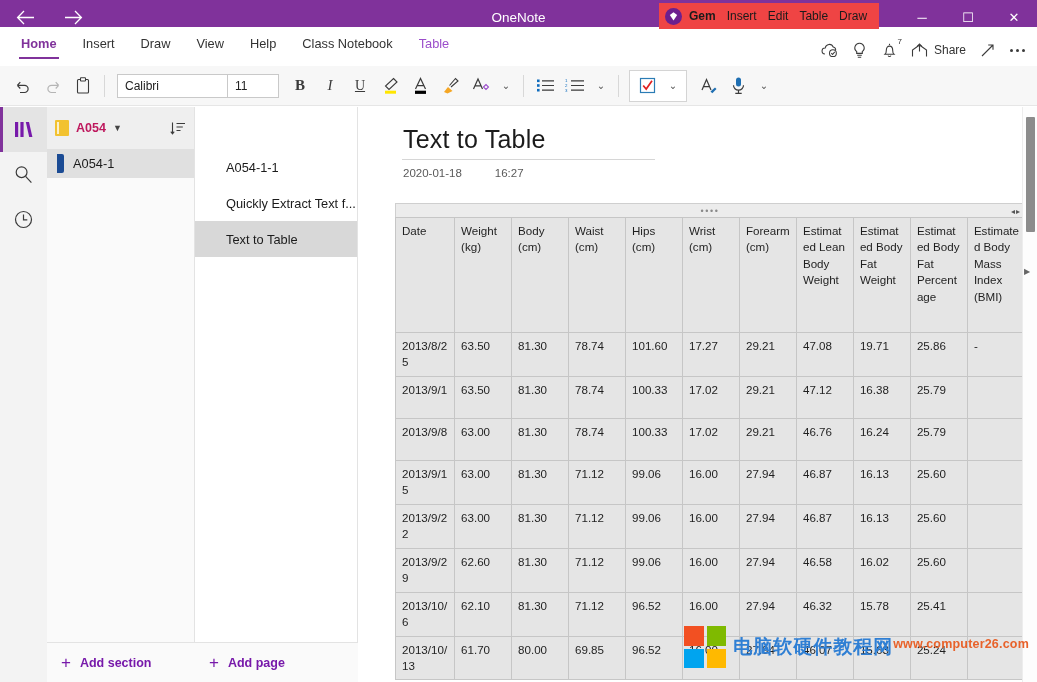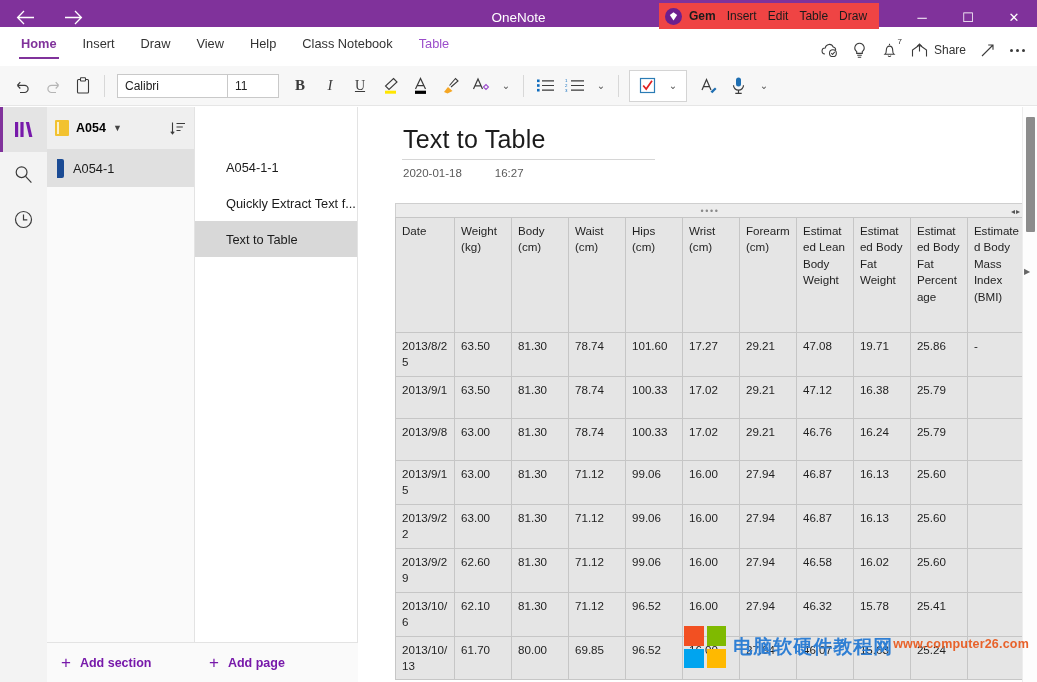--- a/index.html
+++ b/index.html
@@ -126,25 +126,25 @@
     height: 42px; display: flex; align-items: center; padding: 0 8px; gap: 7px;
     background: #efefef;
   }
   .nb-swatch {
     width: 14px; height: 16px; background: #f2c230; border-radius: 1px; position: relative;
   }
   .nb-swatch::before {
     content: ""; position: absolute; left: 1.5px; top: 2px; width: 2px; height: 12px;
     background: #fff; opacity: .75;
   }
-  .sec-title { font-size: 12.5px; font-weight: 700; color: #000000; }
+  .sec-title { font-size: 12.5px; font-weight: 700; color: #be185d; }
   .chev-sm { font-size: 9px; color: #444; }
   .sort-icon { margin-left: auto; font-size: 14px; color: #444; cursor: pointer; }
   .sec-item {
-    height: 38px; display: flex; align-items: center; padding-left: 10px; gap: 9px;
+    height: 29px; display: flex; align-items: center; padding-left: 10px; gap: 9px;
     font-size: 12.8px; color: #1b1b1b; cursor: pointer; position: relative;
   }
   .sec-item.selected { background: #e0e0e0; }
   .sec-tab-color {
     width: 7px; height: 19px; background: #1b4b94; border-radius: 0 2px 2px 0;
   }
 
   
   .pages {
     position: absolute; top: 107px; left: 195px; width: 163px; height: 575px;

